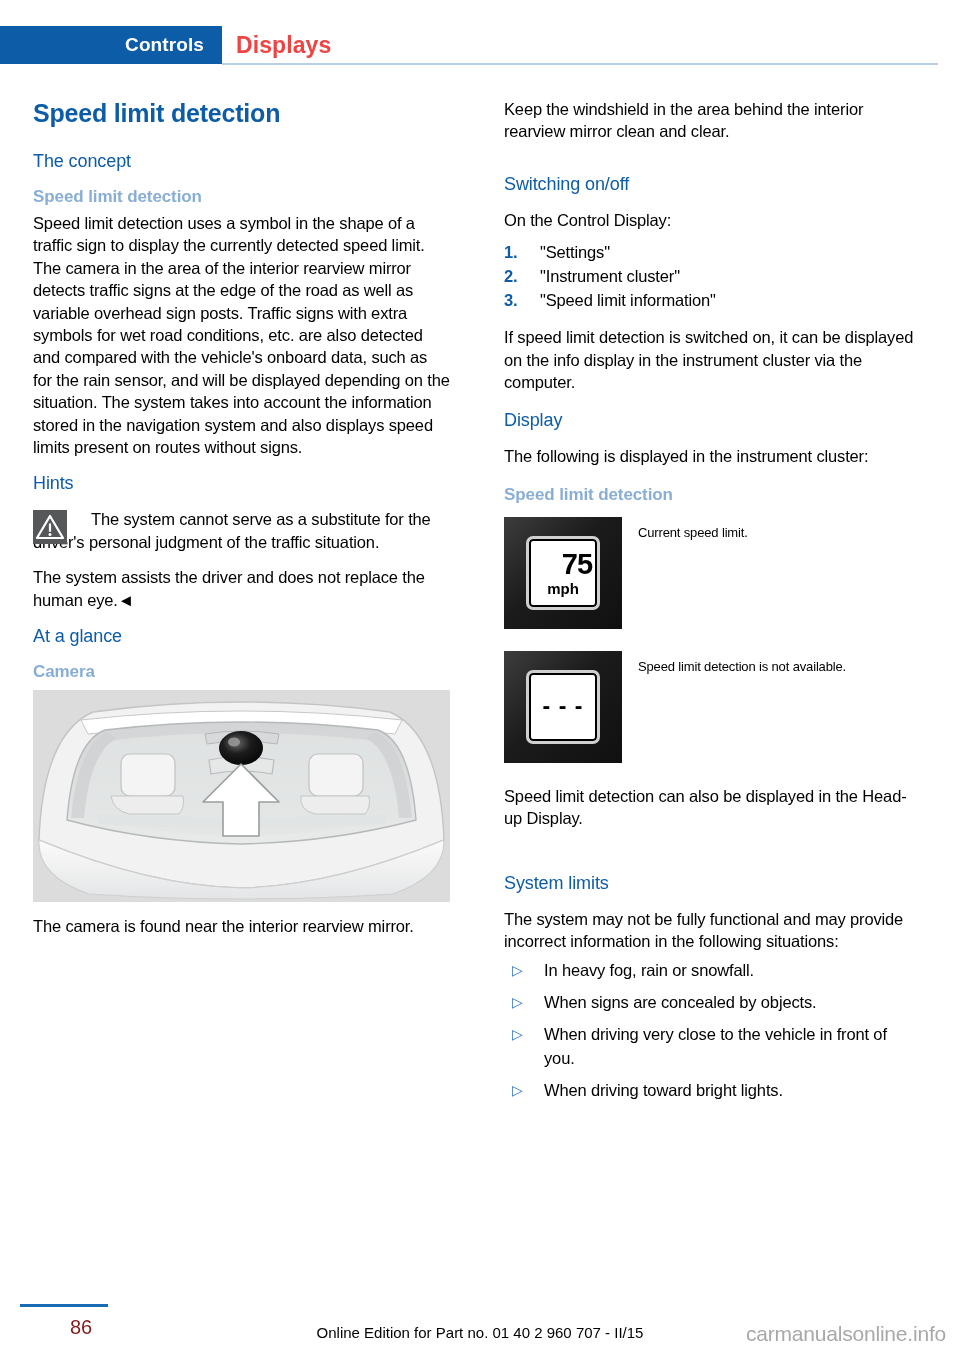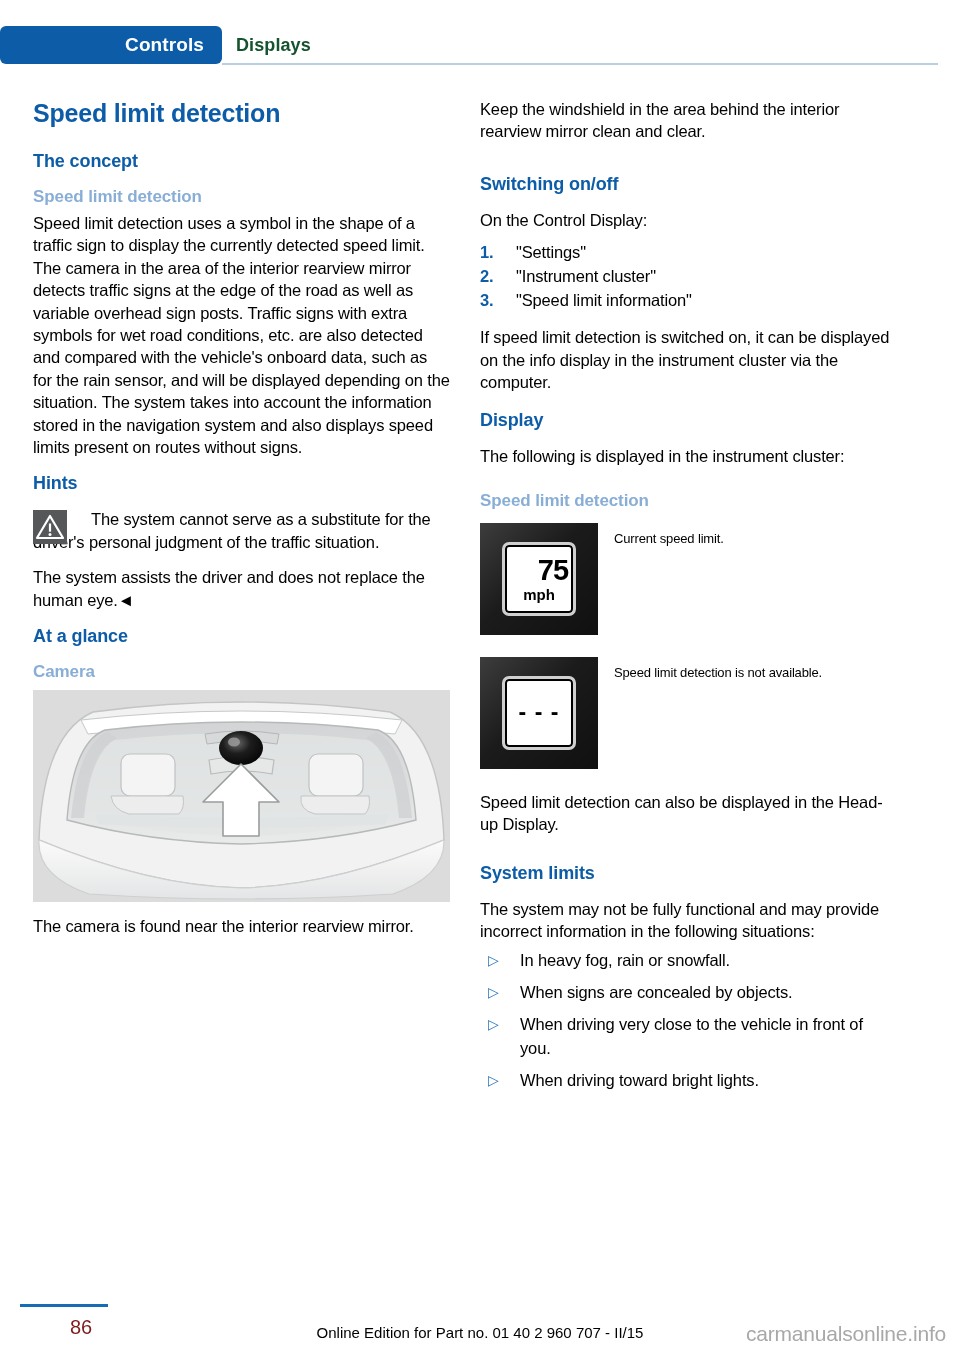--- a/index.html
+++ b/index.html
@@ -15,44 +15,43 @@
   
   .header { position:absolute; left:0; top:26px; width:960px; height:38px; }
   .tab-active {
     position:absolute; left:0; top:0; width:222px; height:38px;
     background:#0d5ca8;
     color:#ffffff;
     font-size:19px; font-weight:bold;
     display:flex; align-items:center; justify-content:flex-end;
     padding-right:18px;
     letter-spacing:.1px;
-    border-radius:6px;
   }
   .tab-inactive {
     position:absolute; left:236px; top:0; height:38px;
     display:flex; align-items:center;
-    color:#14532d; font-size:18px; font-weight:bold;
+    color:#ef4444; font-size:23px; font-weight:bold;
     letter-spacing:.1px;
   }
   .header-rule {
     position:absolute; left:222px; top:37px; width:716px; height:2px;
     background:#b9cfe3;
   }
 
   
   .col { position:absolute; top:98px; width:417px; }
   .col-left  { left:33px; }
-  .col-right { left:480px; }
+  .col-right { left:504px; }
 
   h1.title {
     color:#0d5ca8; font-size:25px; font-weight:bold;
     letter-spacing:-.2px; line-height:30px; margin-bottom:22px;
   }
   h2.sec {
-    color:#0d5ca8; font-size:18px; font-weight:bold;
+    color:#0d5ca8; font-size:18px; font-weight:normal;
     line-height:22px; margin-bottom:14px; letter-spacing:-.1px;
   }
   h3.sub {
     color:#89aed6; font-size:17px; font-weight:bold;
     line-height:21px; margin-bottom:5px; letter-spacing:-.1px;
   }
   p.body {
     font-size:16.5px; line-height:22.4px; color:#000;
     margin-bottom:14px; letter-spacing:-.15px;
   }
@@ -263,21 +262,21 @@
     <li>
       <span class="num">3.</span>
       <span>"Speed limit information"</span>
     </li>
   </ol>
 
   <p class="body" style="margin-bottom:16px;">If speed limit detection is switched on, it can be displayed on the info display in the instrument cluster via the computer.</p>
 
   <h2 class="sec">Display</h2>
 
-  <p class="body" style="margin-bottom:22px;">The following is displayed in the instrument cluster:</p>
+  <p class="body" style="margin-bottom:16px;">The following is displayed in the instrument cluster:</p>
 
   <h3 class="sub" style="margin-bottom:12px;">Speed limit detection</h3>
 
   <div class="disp-row">
     <div class="disp-icon">
       <div class="sign">
         <span class="big">75</span>
         <span class="small">mph</span>
       </div>
     </div>
@@ -286,21 +285,21 @@
 
   <div class="disp-row">
     <div class="disp-icon">
       <div class="sign">
         <span class="dashes">- - -</span>
       </div>
     </div>
     <div class="disp-label">Speed limit detection is not available.</div>
   </div>
 
-  <p class="body" style="margin-bottom:26px;">Speed limit detection can also be displayed in the Head-up Display.</p>
+  <p class="body" style="margin-bottom:42px;">Speed limit detection can also be displayed in the Head-up Display.</p>
 
   <h2 class="sec">System limits</h2>
 
   <p class="body" style="margin-bottom:6px;">The system may not be fully functional and may provide incorrect information in the following situations:</p>
 
   <ul class="bullets">
     <li>
       <span class="tri">▷</span>
       <span>In heavy fog, rain or snowfall.</span>
     </li>

